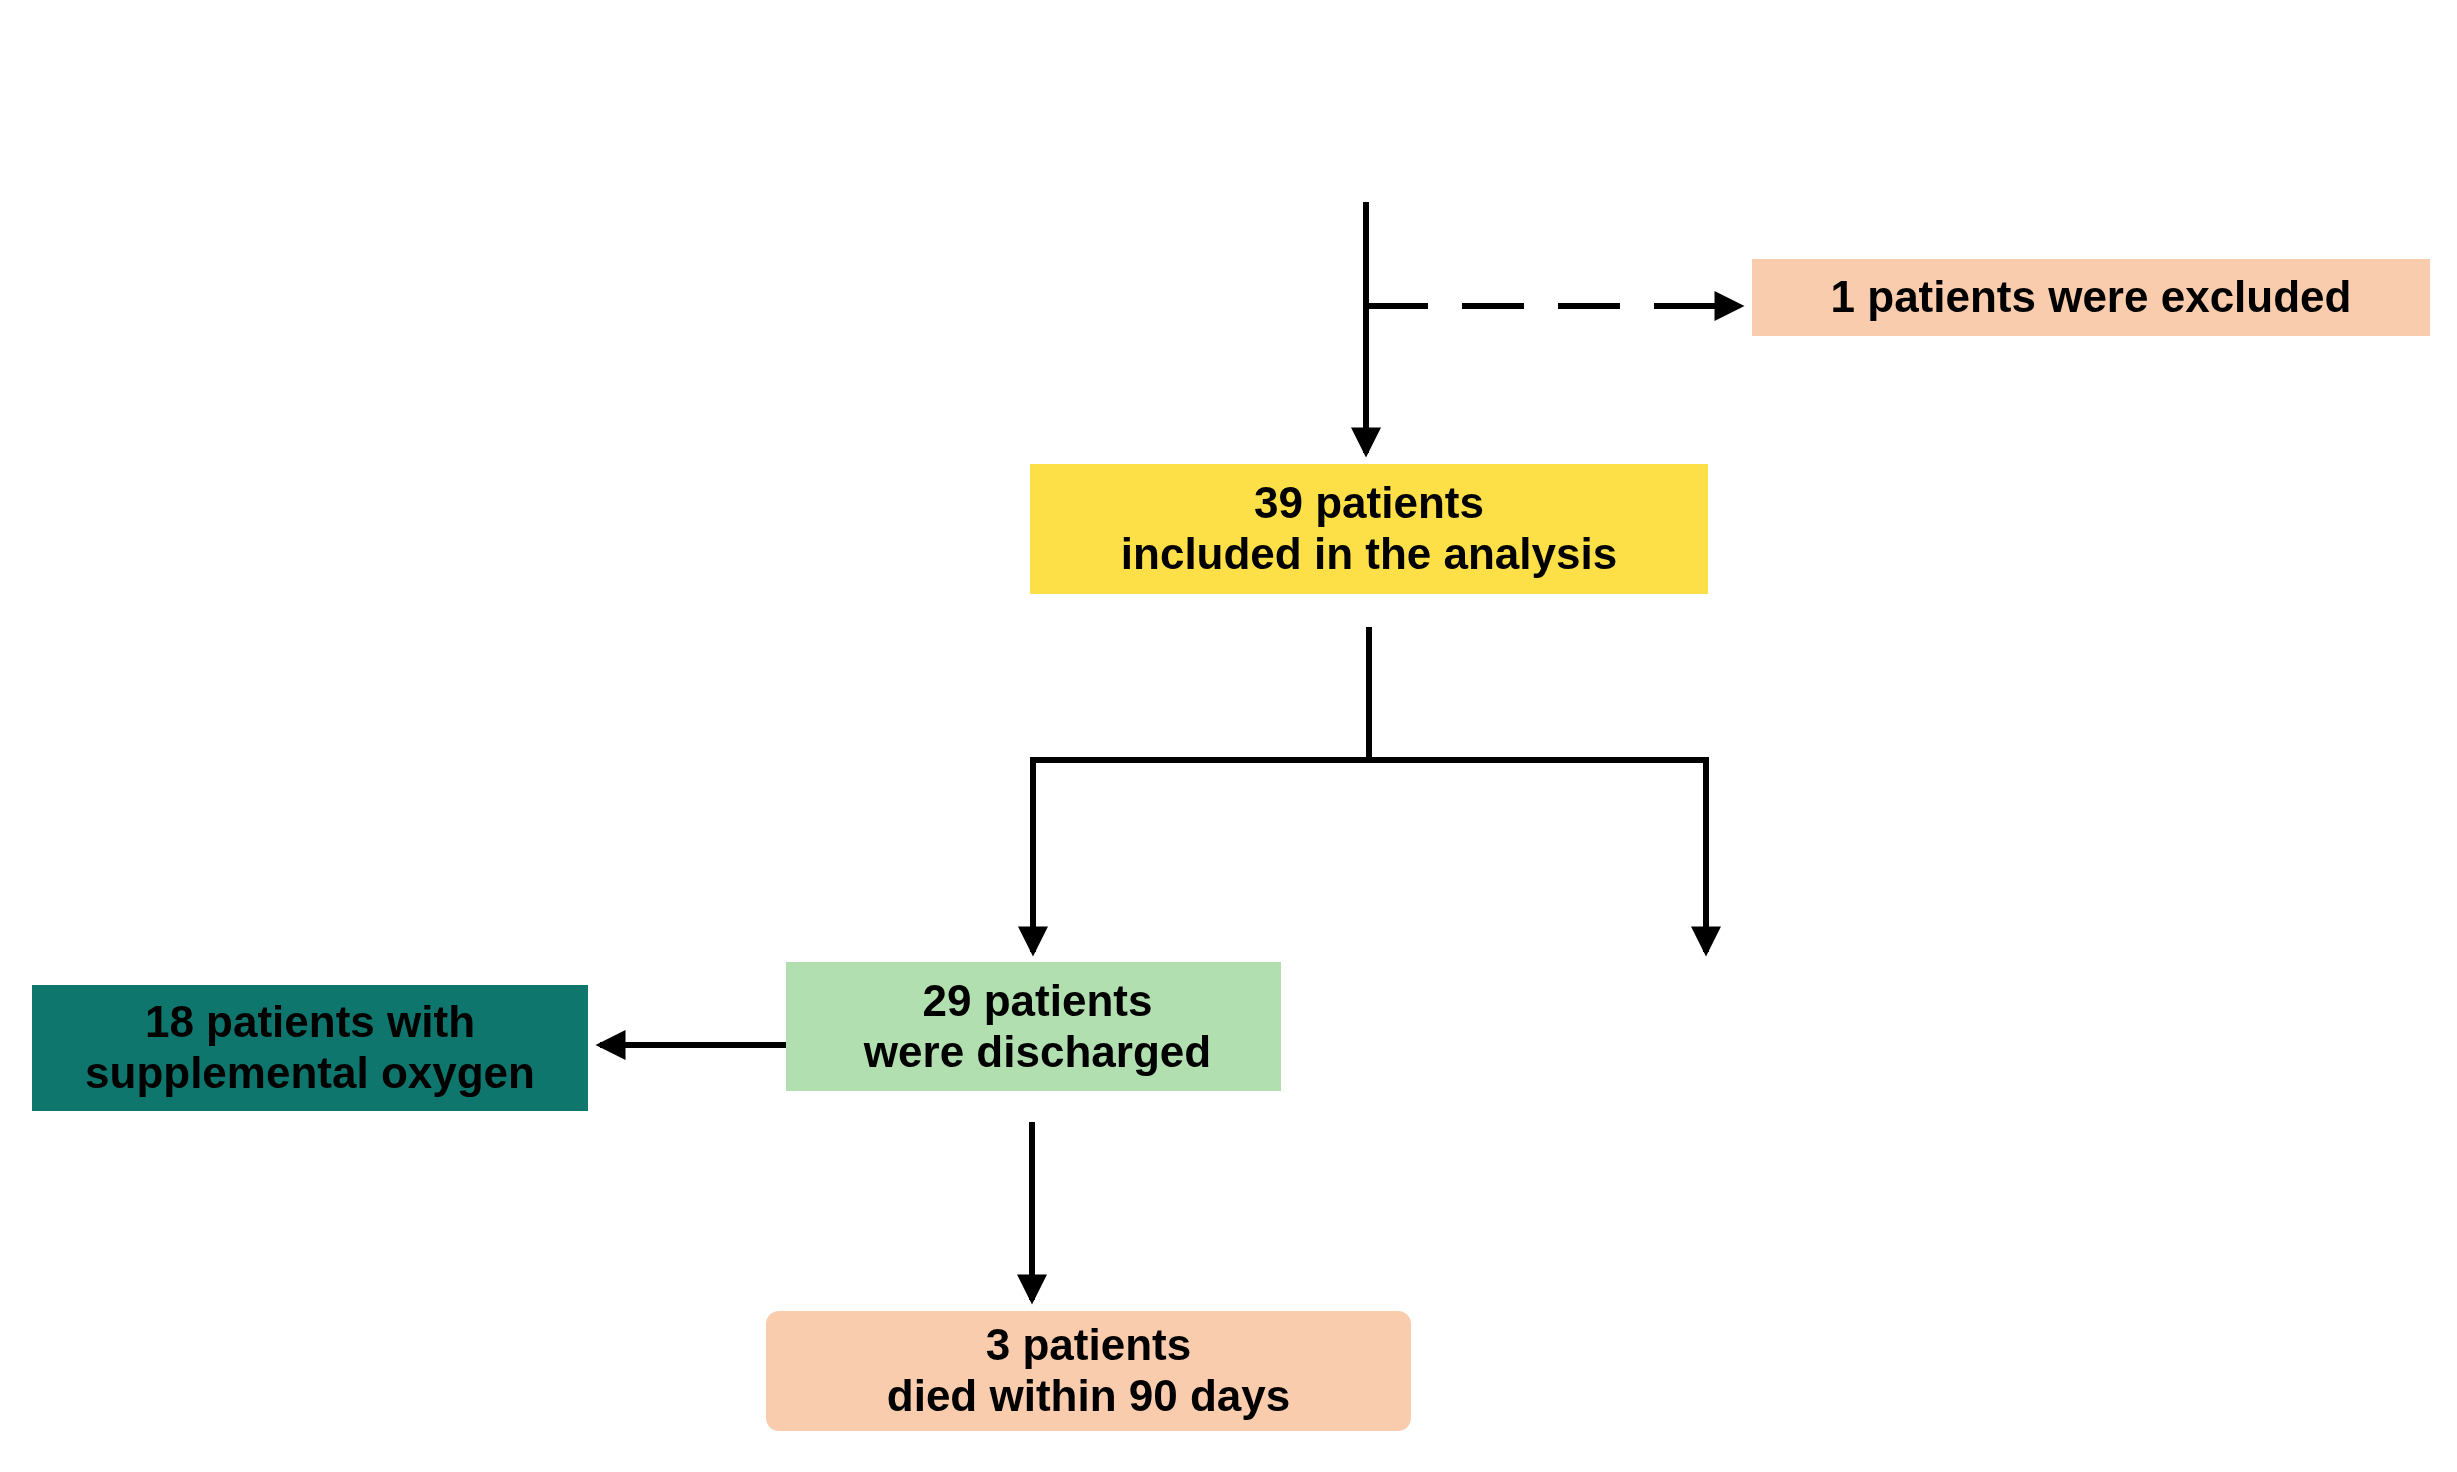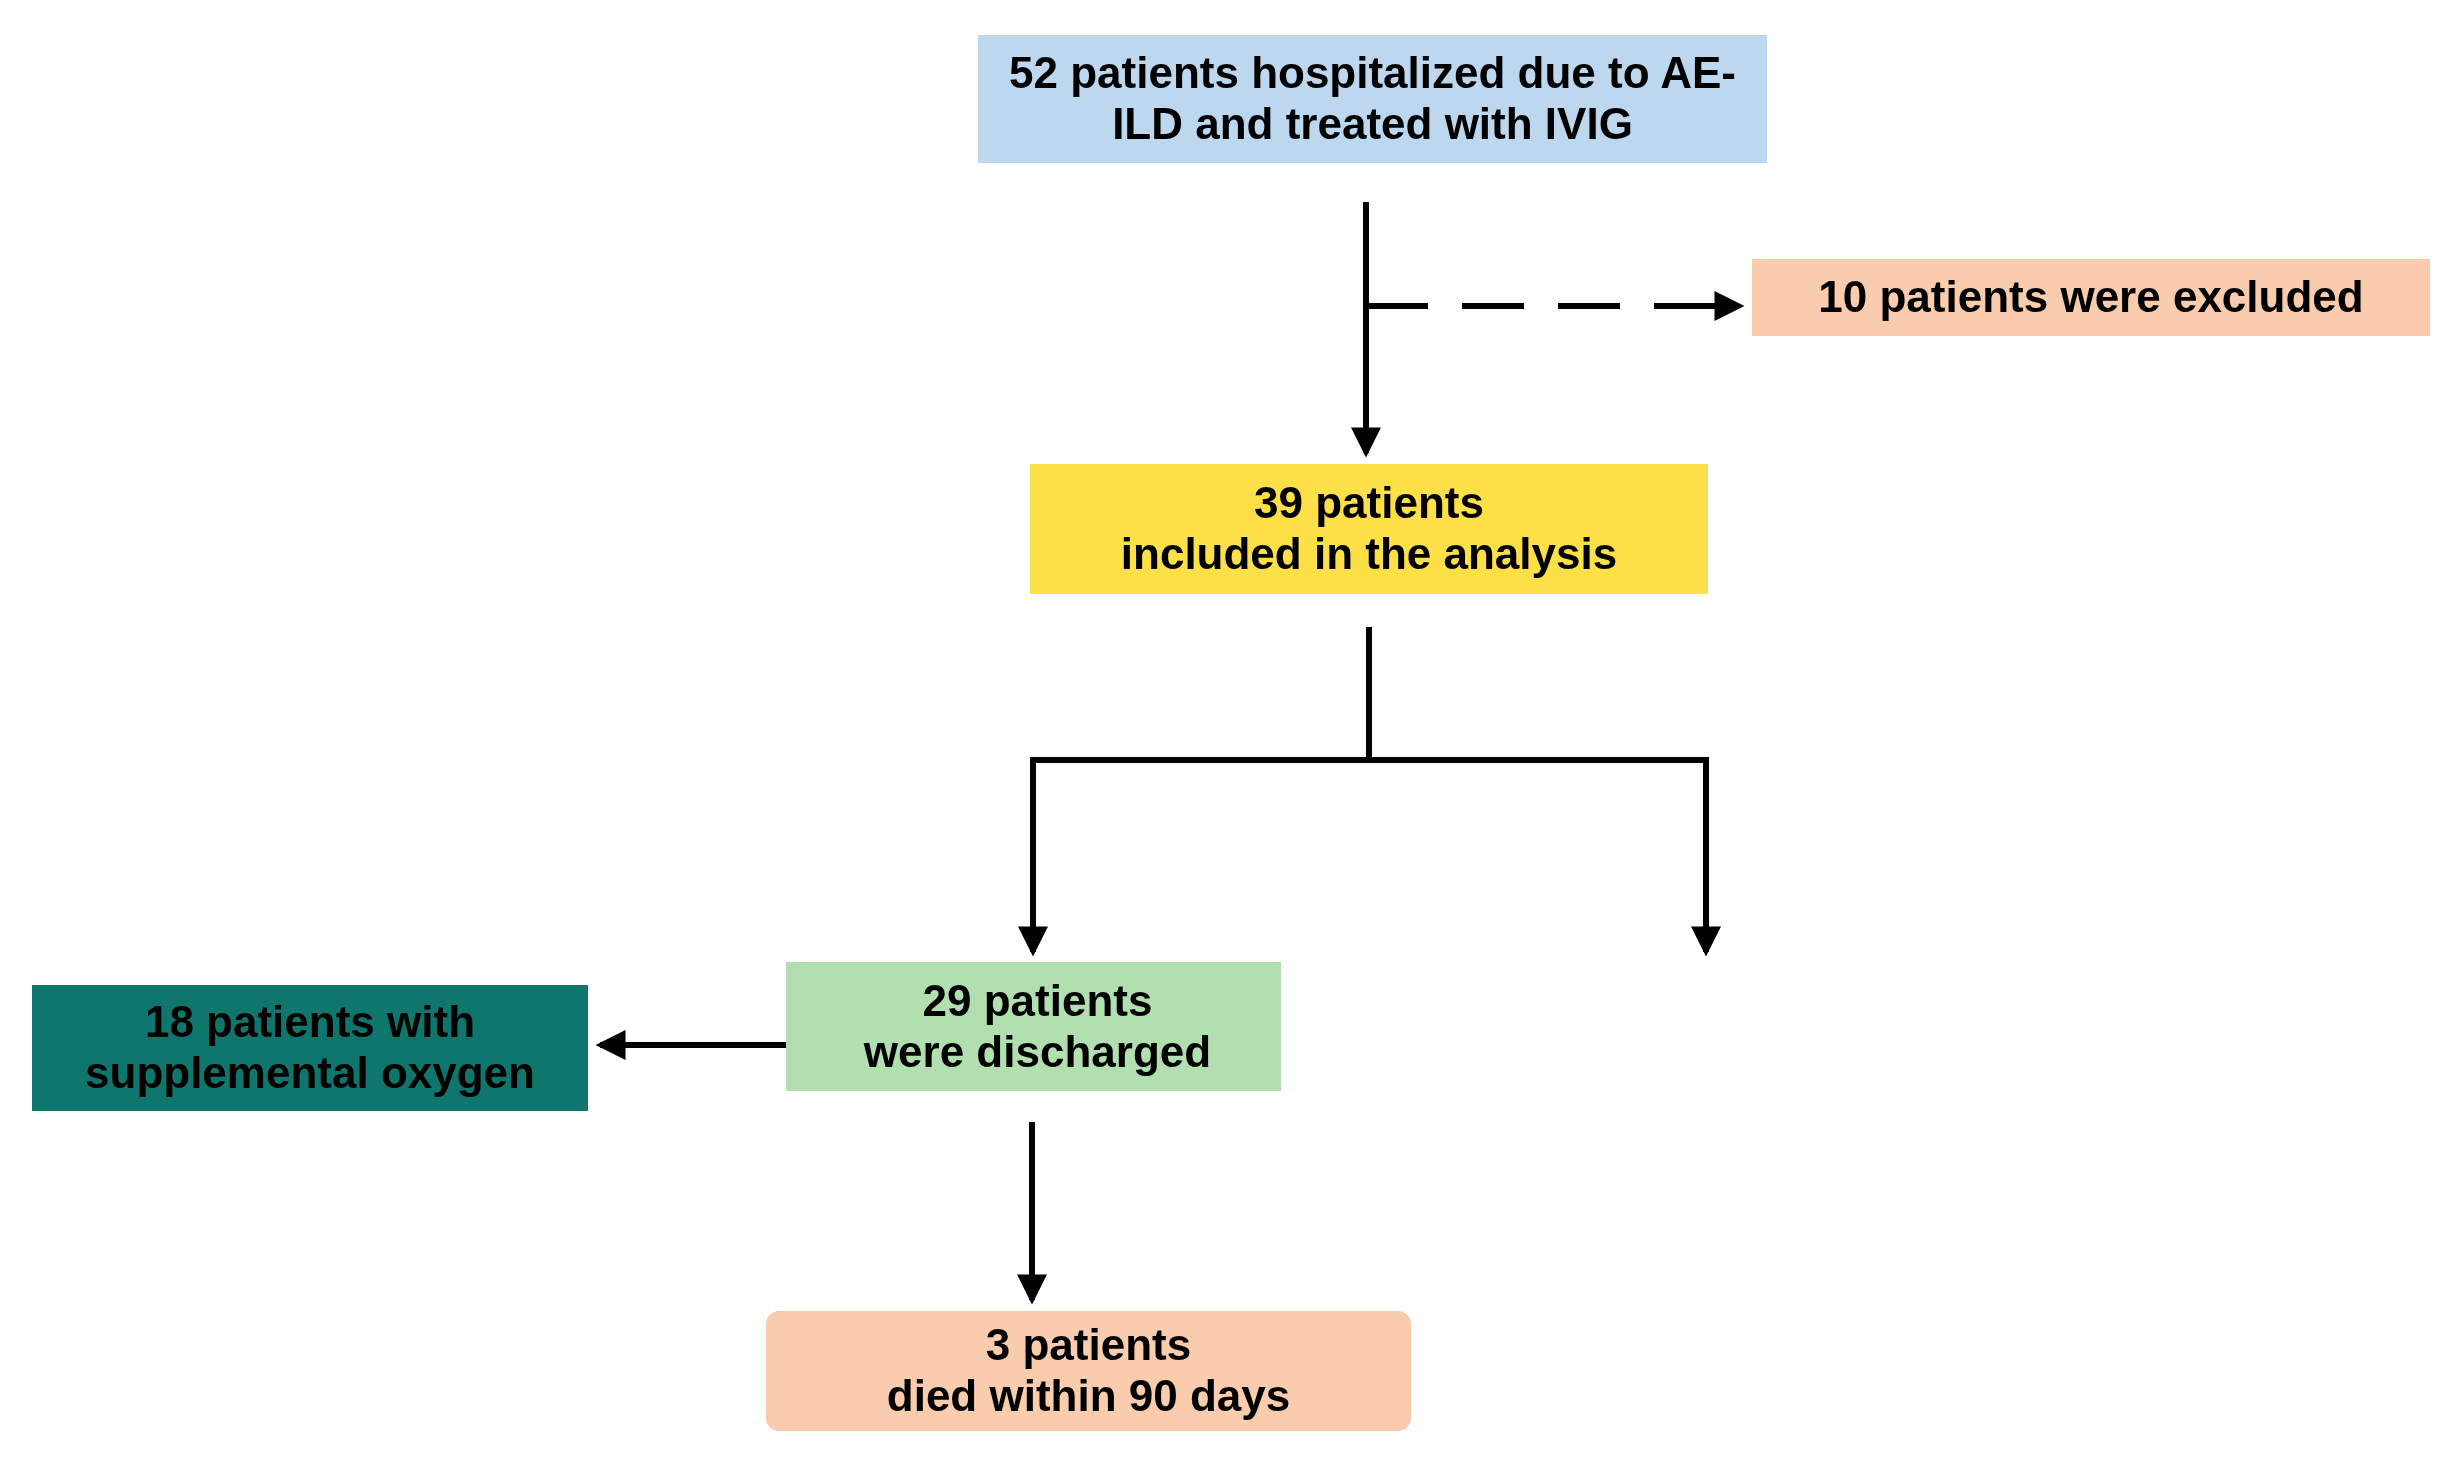--- a/index.html
+++ b/index.html
@@ -79,24 +79,22 @@
 
     <line class="connector" x1="1033" y1="760" x2="1033" y2="952" marker-end="url(#arrow)"></line>
 
     <line class="connector" x1="1706" y1="760" x2="1706" y2="952" marker-end="url(#arrow)"></line>
 
     <line class="connector" x1="786" y1="1045" x2="600" y2="1045" marker-end="url(#arrow)"></line>
 
     <line class="connector" x1="1032" y1="1122" x2="1032" y2="1300" marker-end="url(#arrow)"></line>
   </svg>
 
-  <div class="node node-enrolled" style="background-color: rgb(189, 215, 238);">52 patients hospitalized due to AE-
-ILD and treated with IVIG</div>
 
-  <div class="node node-excluded" style="background-color: rgb(249, 204, 174);">10 patients were excluded</div>
+  <div class="node node-excluded" style="background-color: rgb(249, 204, 174);">1 patients were excluded</div>
 
   <div class="node node-analyzed" style="background-color: #fde047;">39 patients
 included in the analysis</div>
 
   <div class="node node-discharged" style="background-color: rgb(178, 223, 176); padding-left: 8px;">29 patients
 were discharged</div>
 
 
   <div class="node node-supp-oxygen" style="background-color: #0f766e; margin-top: 24px;">18 patients with
 supplemental oxygen</div>

